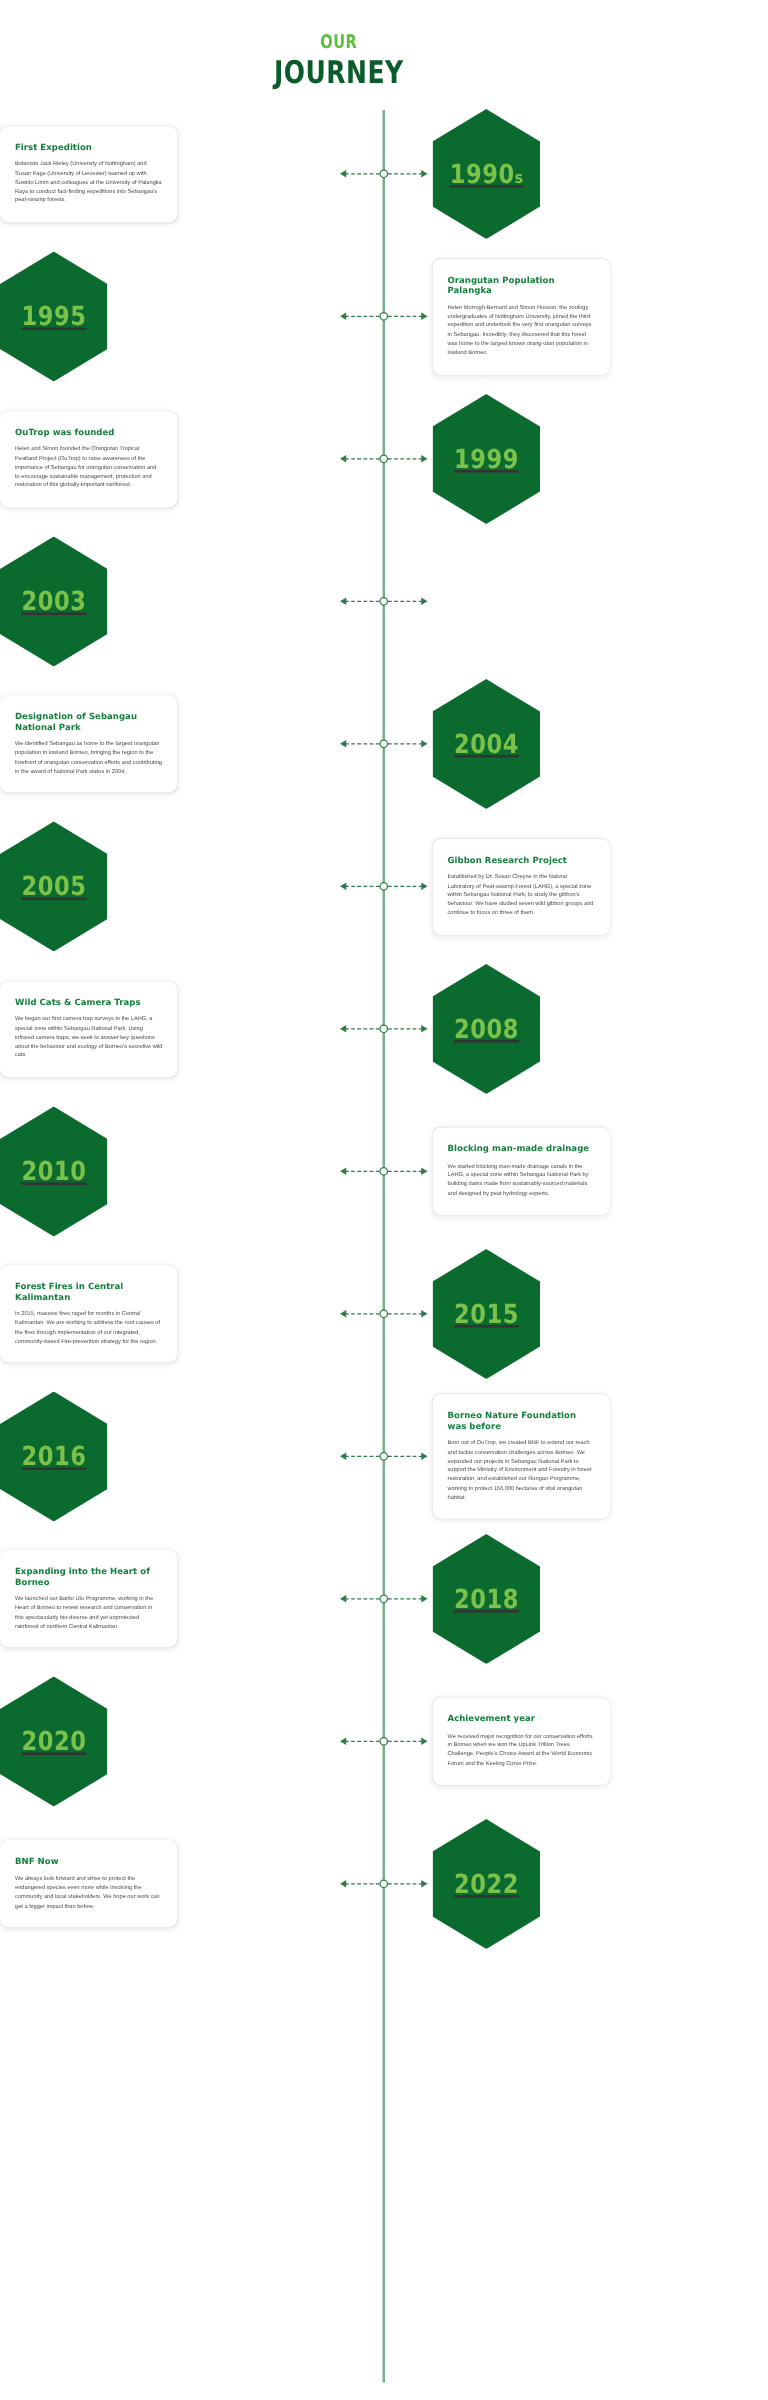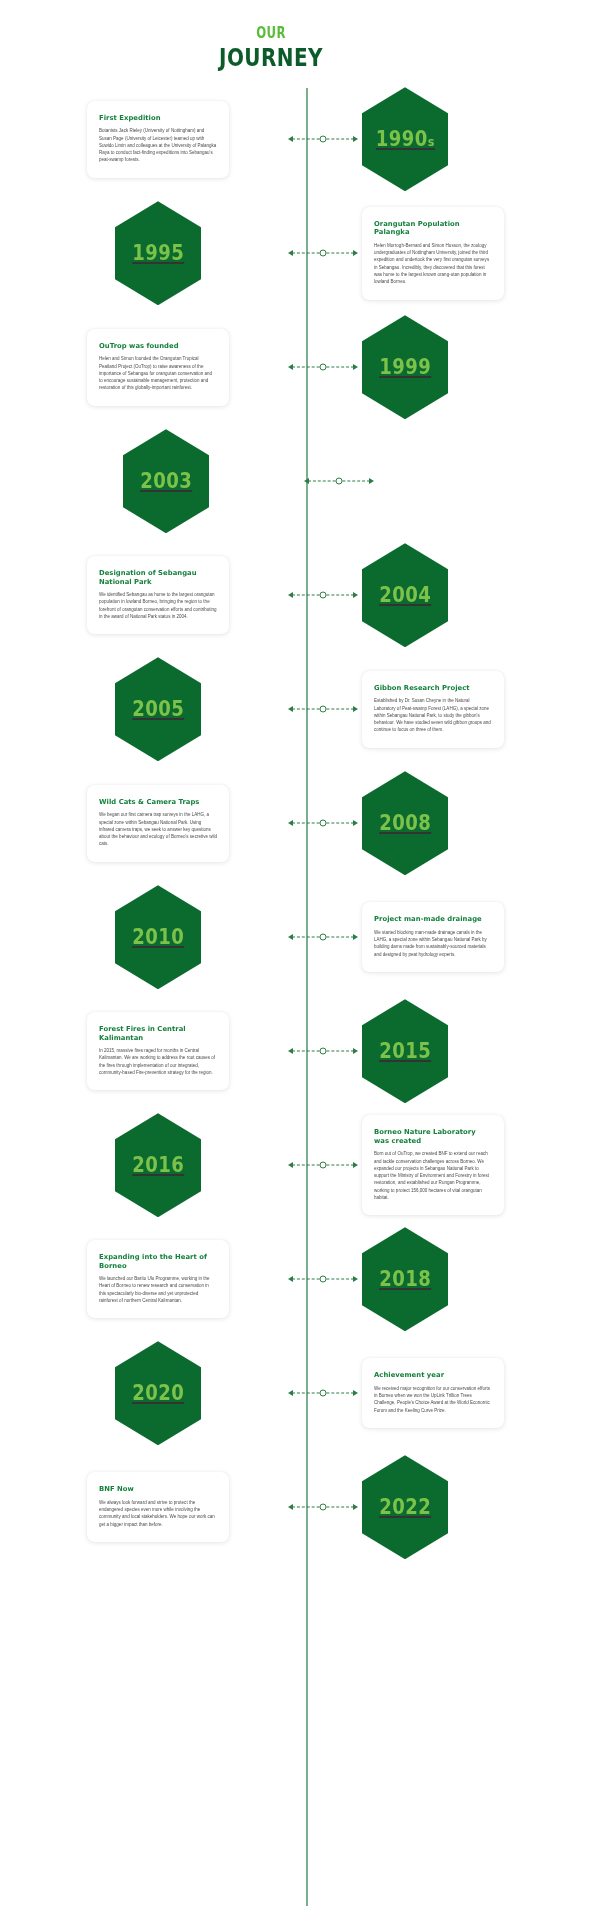--- a/index.html
+++ b/index.html
@@ -76,21 +76,21 @@
     width: 614px;
     min-height: 108px;
     margin-bottom: 6px;
   }
 
   .side {
     width: 272px;
     display: flex;
     align-items: center;
   }
-  .side.left  { justify-content: center; padding-right: 4px; margin-left: 32px; }
+  .side.left  { justify-content: flex-start; padding-right: 4px; }
   .side.right { justify-content: flex-start; padding-left: 4px; }
 
   
   .connector {
     width: 70px;
     position: relative;
     height: 14px;
     flex: 0 0 70px;
     display: flex;
     align-items: center;
@@ -333,21 +333,21 @@
           </div>
         </div>
         <div class="connector">
           <div class="conn-line"></div>
           <div class="arrow left"></div>
           <div class="arrow right"></div>
           <div class="conn-node"></div>
         </div>
         <div class="side right">
           <div class="card">
-            <div class="card-title">Project man-made drainage</div>
+            <div class="card-title">Blocking man-made drainage</div>
             <div class="card-body">We started blocking man-made drainage canals in the LAHG, a special zone within Sebangau National Park by building dams made from sustainably-sourced materials and designed by peat hydrology experts.</div>
           </div>
         </div>
       </div>
       <div class="row">
         <div class="side left">
           <div class="card">
             <div class="card-title">Forest Fires in Central Kalimantan</div>
             <div class="card-body">In 2015, massive fires raged for months in Central Kalimantan. We are working to address the root causes of the fires through implementation of our integrated, community-based Fire-prevention strategy for the region.</div>
           </div>
@@ -371,21 +371,21 @@
           </div>
         </div>
         <div class="connector">
           <div class="conn-line"></div>
           <div class="arrow left"></div>
           <div class="arrow right"></div>
           <div class="conn-node"></div>
         </div>
         <div class="side right">
           <div class="card">
-            <div class="card-title">Borneo Nature Laboratory was created</div>
+            <div class="card-title">Borneo Nature Foundation was before</div>
             <div class="card-body">Born out of OuTrop, we created BNF to extend our reach and tackle conservation challenges across Borneo. We expanded our projects in Sebangau National Park to support the Ministry of Environment and Forestry in forest restoration, and established our Rungan Programme, working to protect 156,000 hectares of vital orangutan habitat.</div>
           </div>
         </div>
       </div>
       <div class="row">
         <div class="side left">
           <div class="card">
             <div class="card-title">Expanding into the Heart of Borneo</div>
             <div class="card-body">We launched our Barito Ulu Programme, working in the Heart of Borneo to renew research and conservation in this spectacularly bio-diverse and yet unprotected rainforest of northern Central Kalimantan.</div>
           </div>

